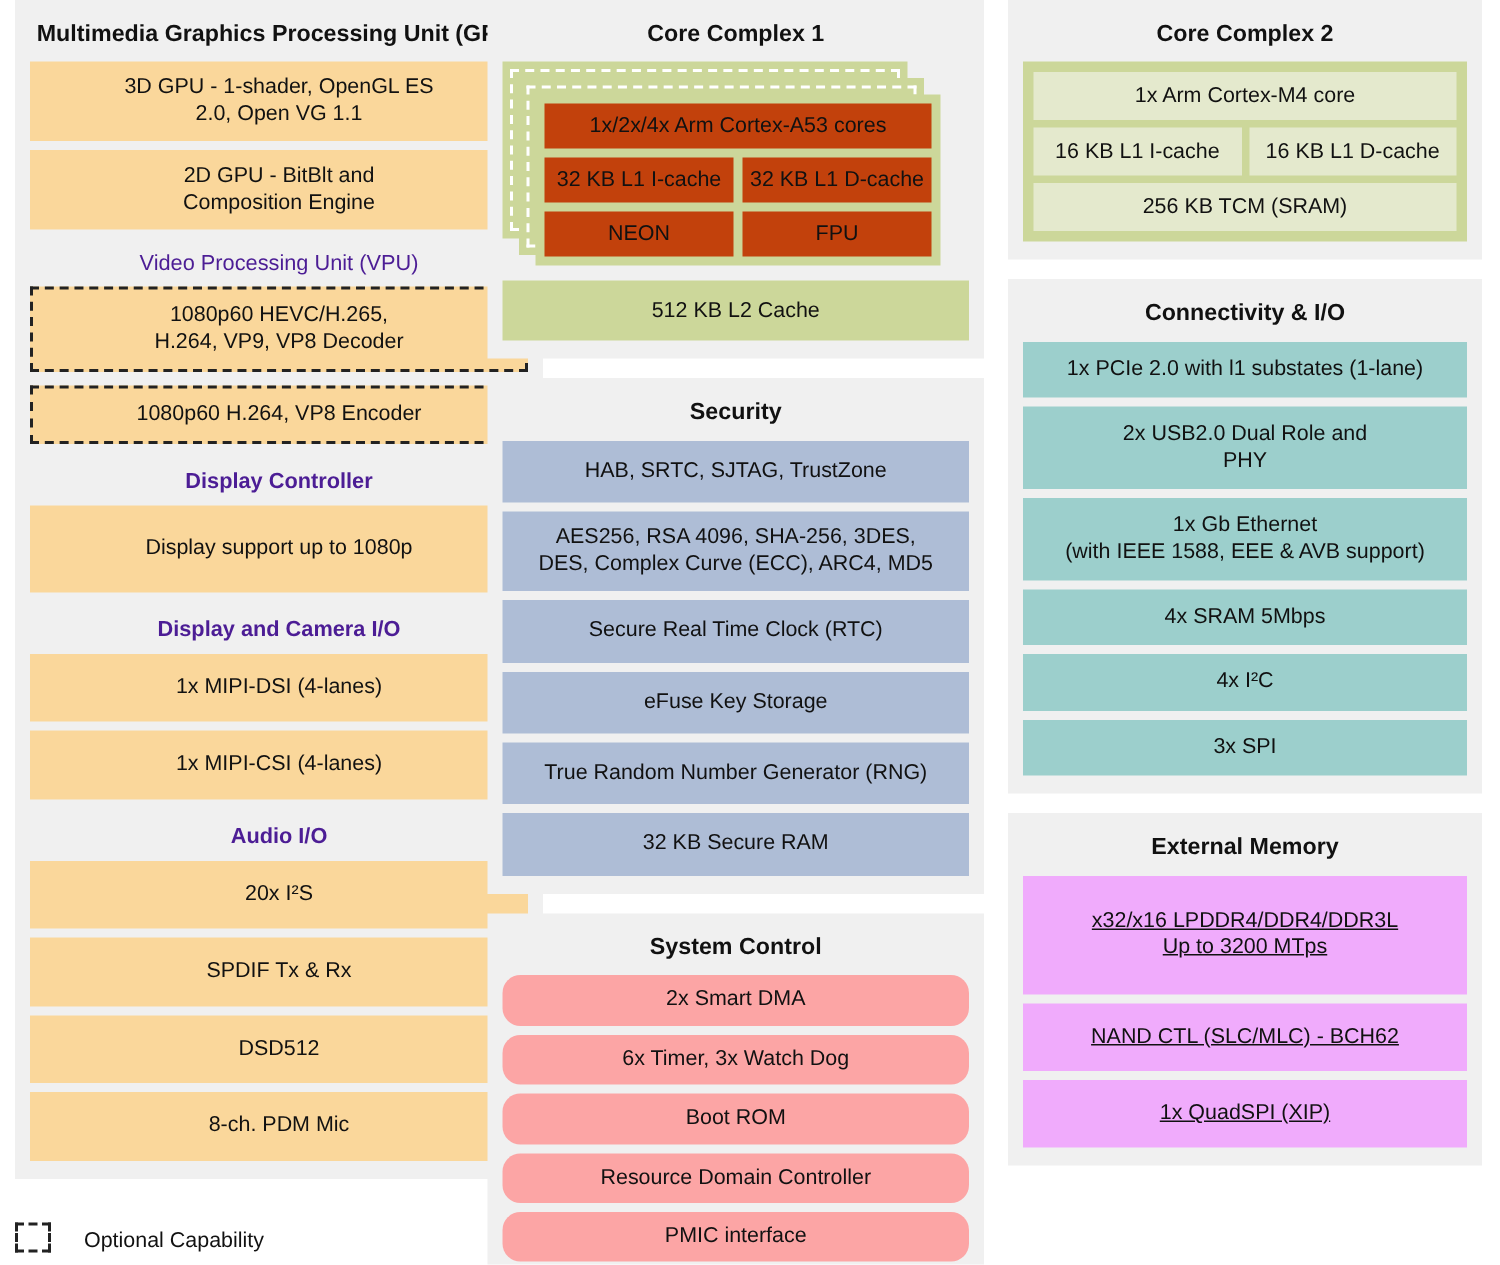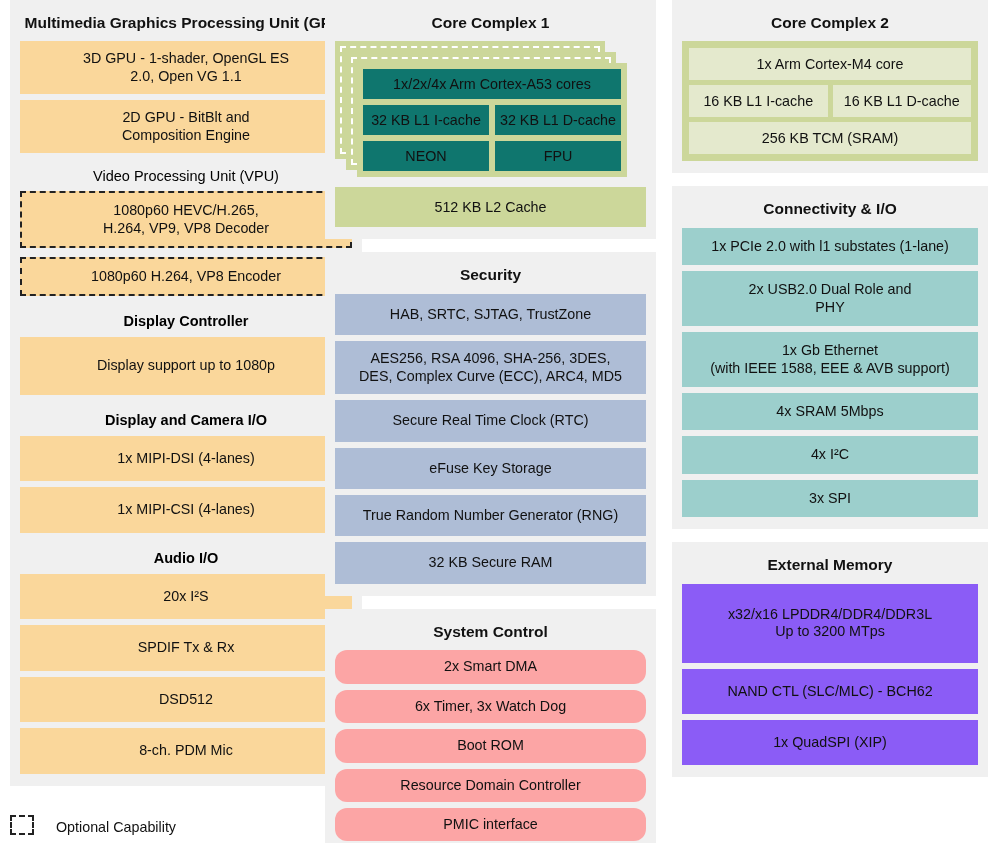--- a/index.html
+++ b/index.html
@@ -28,39 +28,39 @@
     text-align: center;
     line-height: 1.25;
     padding: 3px 0 9px 0;
     color: #111;
   }
   .sub-title {
     font-size: 14.5px;
     font-weight: bold;
     text-align: center;
     padding: 11px 0 8px 0;
-    color: #000000;
+    color: #4c1d95;
   }
   .sub-title.regular { font-weight: normal; font-size: 14.5px; padding: 9px 0 7px 0; }
 
   .card {
     text-align: center;
     font-size: 14.3px;
     line-height: 1.22;
     padding: 9px 6px;
     margin-bottom: 6px;
     display: flex;
     align-items: center;
     justify-content: center;
     white-space: pre-line;
   }
   .card:last-child { margin-bottom: 0; }
 
   .c-orange { background: #fad79b; }
-  .c-yellow { background: #8b5cf6; }
+  .c-yellow { background: #f0abfc; text-decoration: underline; }
   .c-blue   { background: #aebdd6; }
   .c-sage   { background: #fca5a5; border-radius: 12px; }
   .c-teal   { background: #9ccfcc; }
 
   .dashed {
     border: 2px dashed #222;
     background: #fad79b;
   }
 
   
@@ -79,21 +79,21 @@
   .ccx-g1 { left: 0px;  top: 0px;  }
   .ccx-g2 { left: 11px; top: 11px; }
   .ccx-front {
     position: relative;
     background: #ccd79a;
     padding: 6px;
     width: 270px;
   }
   .ccx-row { display: flex; gap: 6px; }
   .ccx-cell {
-    background: #0f766e;
+    background: #c2410c;
     text-align: center;
     font-size: 14.3px;
     padding: 7px 4px;
     margin-bottom: 6px;
     flex: 1;
   }
   .ccx-cell.last { margin-bottom: 0; }
   .l2 {
     background: #ccd79a;
     text-align: center;

